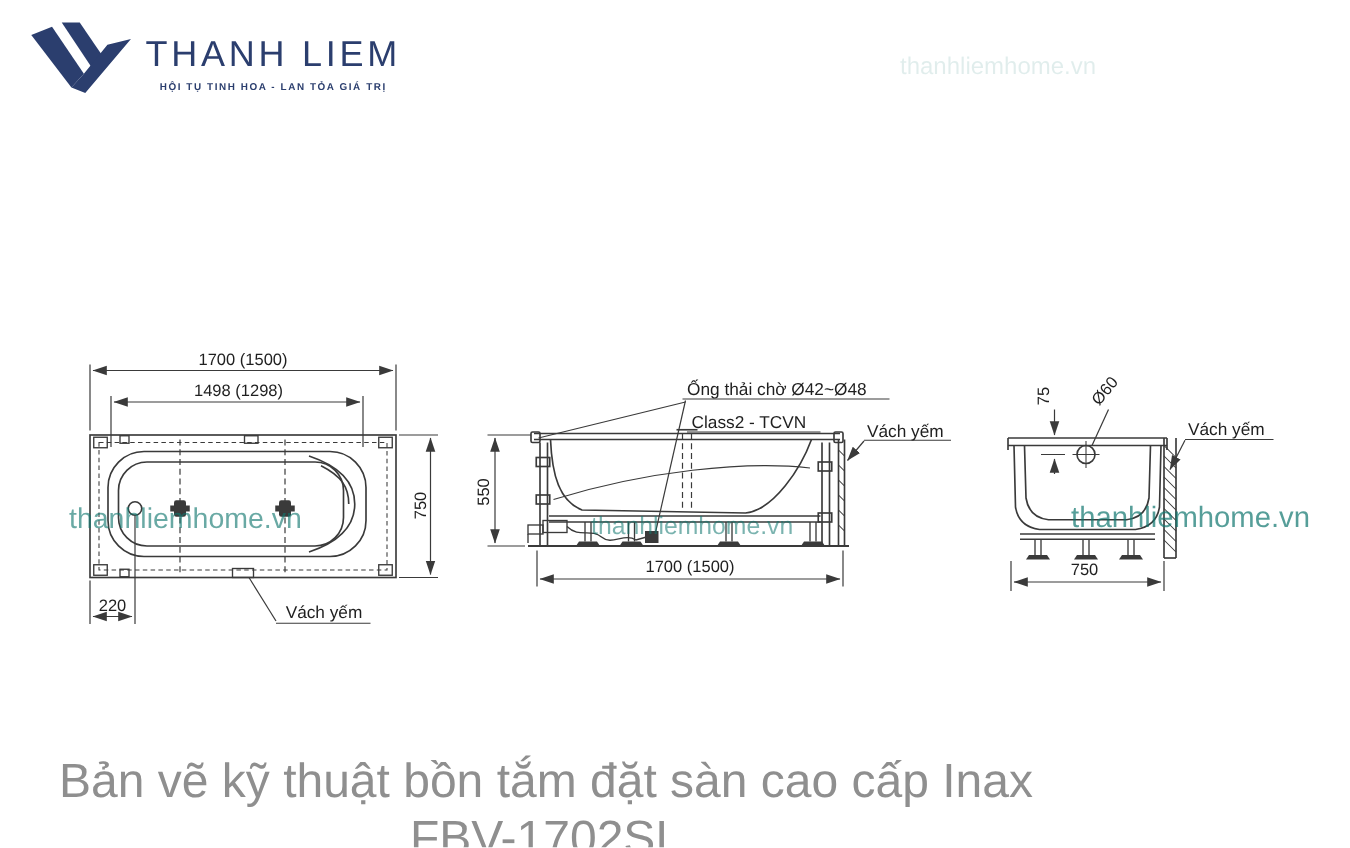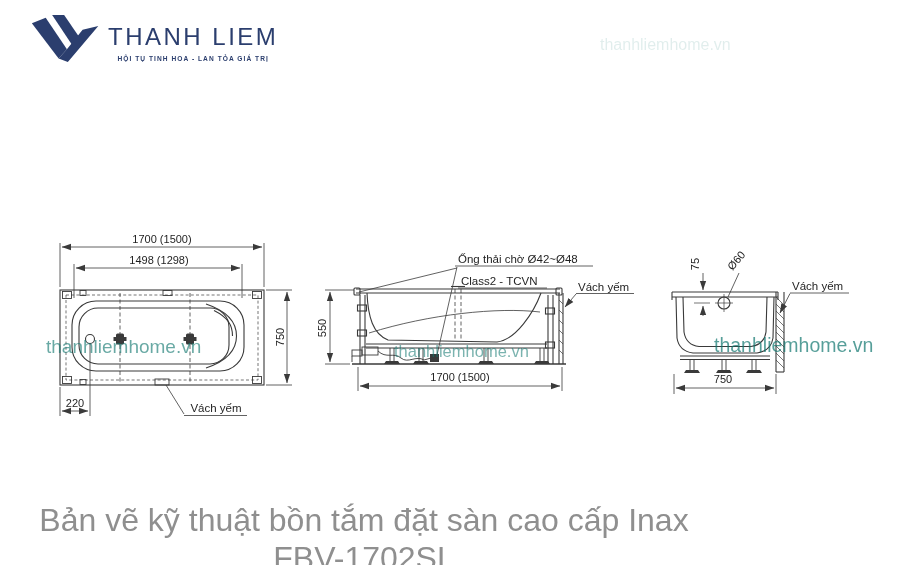--- a/index.html
+++ b/index.html
@@ -1,21 +1,21 @@
 <!DOCTYPE html>
 <html><head>
 <meta charset="utf-8">
 <style>
   html,body{margin:0;padding:0;background:#fff;}
   .page{
     position:relative;width:900px;height:565px;background:#ffffff;overflow:hidden;
     font-family:"Liberation Sans","DejaVu Sans",sans-serif;
   }
   
-  .logo{position:absolute;left:30px;top:14px;display:flex;align-items:flex-start;}
+  .logo{position:absolute;left:19px;top:14px;display:flex;align-items:flex-start;}
   .logo-mark{width:72px;height:50px;flex:0 0 auto;}
   .logo-textcol{margin-left:6px;padding-top:11px;}
   .logo-name{color:#2b3e6e;font-size:24px;letter-spacing:2.5px;font-weight:400;line-height:1;}
   .logo-tagline{color:#2b3e6e;font-size:6.6px;letter-spacing:1.05px;font-weight:bold;margin-top:6px;text-align:center;}
   
   .drawing{position:absolute;left:0;top:0;width:900px;height:565px;}
   .drawing text{fill:#1f1f1f;stroke:none;font-size:11px;font-family:"Liberation Sans","DejaVu Sans",sans-serif;}
   .drawing text.lbl{font-size:11.5px;}
   
   .wm{position:absolute;color:#0f766e;white-space:nowrap;pointer-events:none;}

